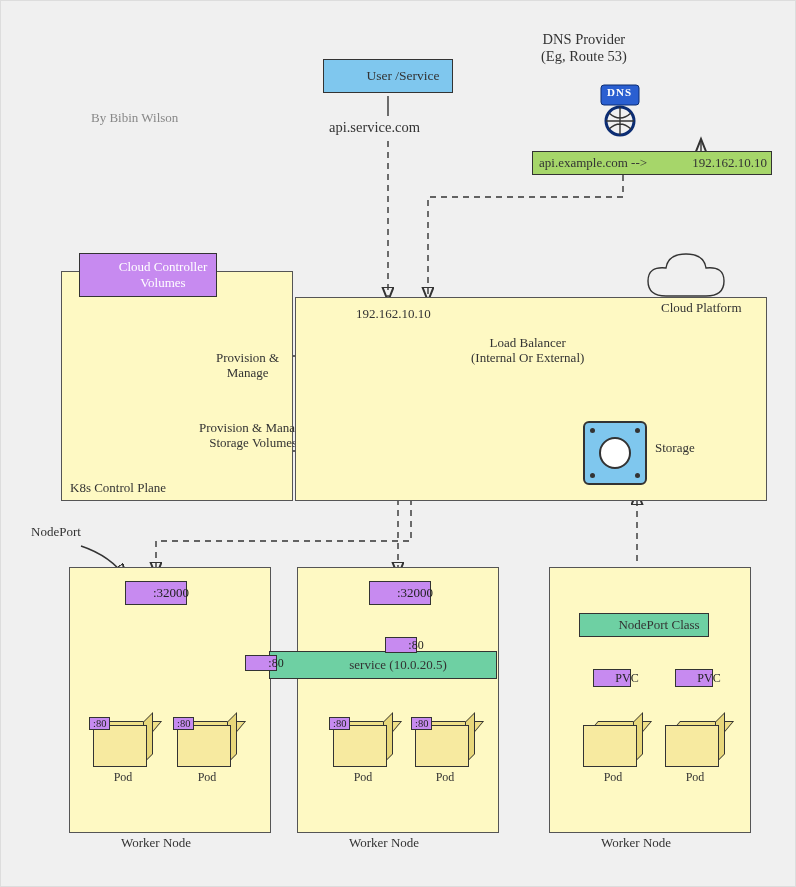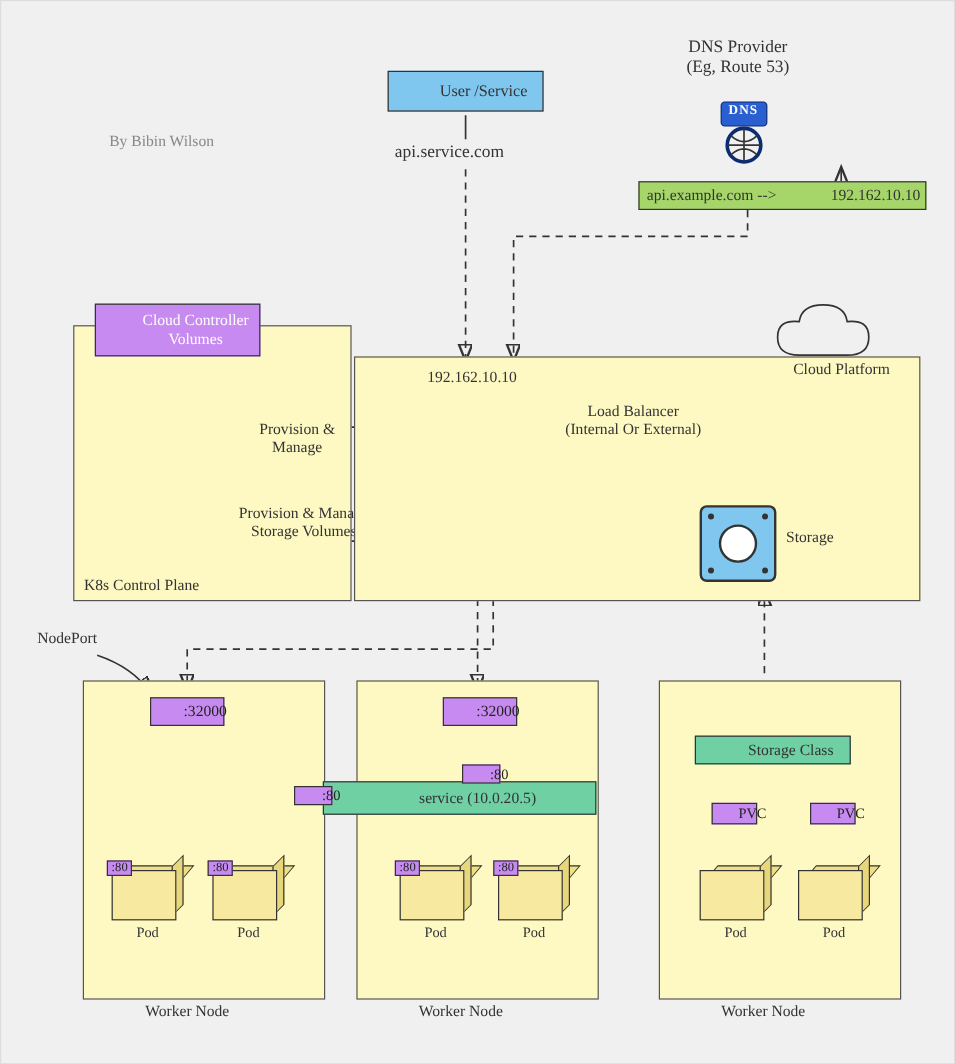--- a/index.html
+++ b/index.html
@@ -150,21 +150,21 @@
 </svg>
 
 <div class="abs text gray small" style="left:90px;top:110px;">By Bibin Wilson</div>
 
 <div class="abs text big" style="left:358px;top:30px;margin-top:41px;">Client</div>
 <div class="abs box blue-box" style="left:322px;top:58px;width:130px;height:34px;">
   <span>User /Service</span>
 </div>
 <div class="abs text med" style="left:328px;top:118px;">api.service.com</div>
 
-<div class="abs text med" style="left:571px;top:30px;text-align:center;">DNS Provider
+<div class="abs text med" style="left:540px;top:30px;text-align:center;">DNS Provider
 (Eg, Route 53)</div>
 <div class="abs text" style="left:606px;top:85px;color:#fff;font-weight:bold;font-size:11px;letter-spacing:1px;">DNS</div>
 <div class="abs box green-light" style="left:531px;top:150px;width:240px;height:24px;justify-content:flex-start;padding-left:6px;gap:4px;">
   <span class="small">api.example.com --&gt;</span>
   <span class="small" style="margin-left:auto;padding-right:4px;">192.162.10.10</span>
 </div>
 
 <div class="abs panel" style="left:60px;top:270px;width:230px;height:228px;">
   <span class="panel-label small">K8s Control Plane</span>
 </div>
@@ -214,21 +214,21 @@
 
 <div class="abs box purple-box tiny" style="left:384px;top:636px;width:26px;height:16px;color:#222;">
       <span>:80</span>
     </div>
 
 <div class="abs box purple-box tiny" style="left:244px;top:654px;width:26px;height:16px;color:#222;">
       <span>:80</span>
     </div>
 
 <div class="abs box green-box" style="left:578px;top:612px;width:130px;height:24px;">
-      <span class="small">Storage Class</span>
+      <span class="small">NodePort Class</span>
     </div>
 
 <div class="abs box purple-box tiny" style="left:592px;top:668px;width:38px;height:18px;color:#222;">
       <span>PVC</span>
     </div>
 <div class="abs box purple-box tiny" style="left:674px;top:668px;width:38px;height:18px;color:#222;">
       <span>PVC</span>
     </div>
 
 <div class="abs" style="left:92px;top:720px;">

